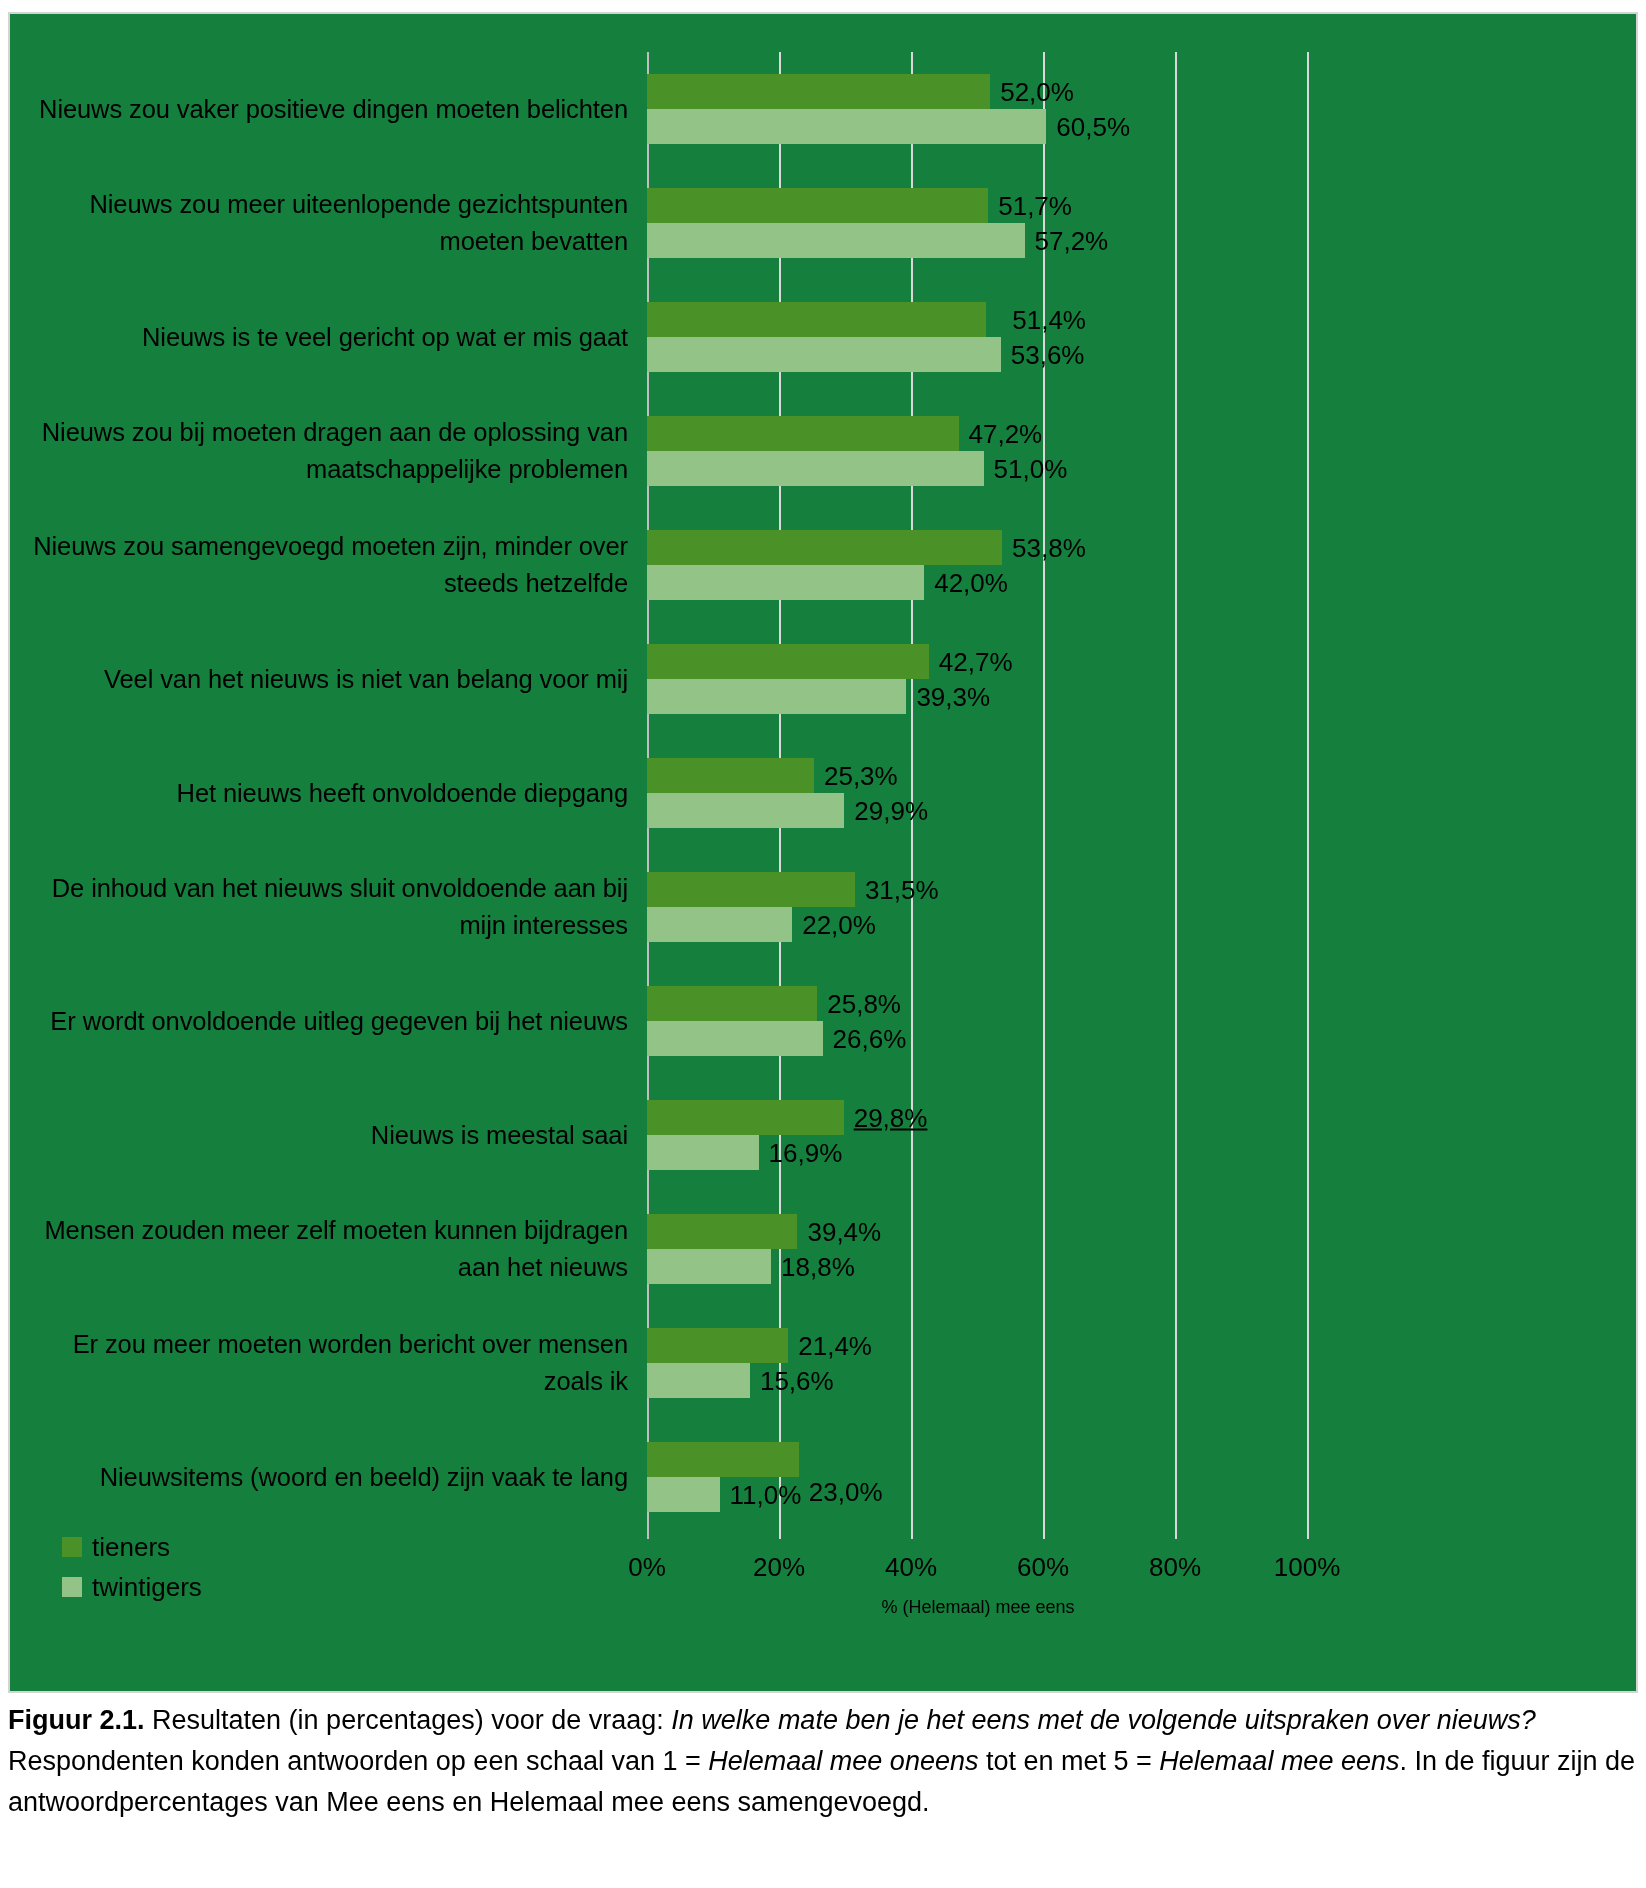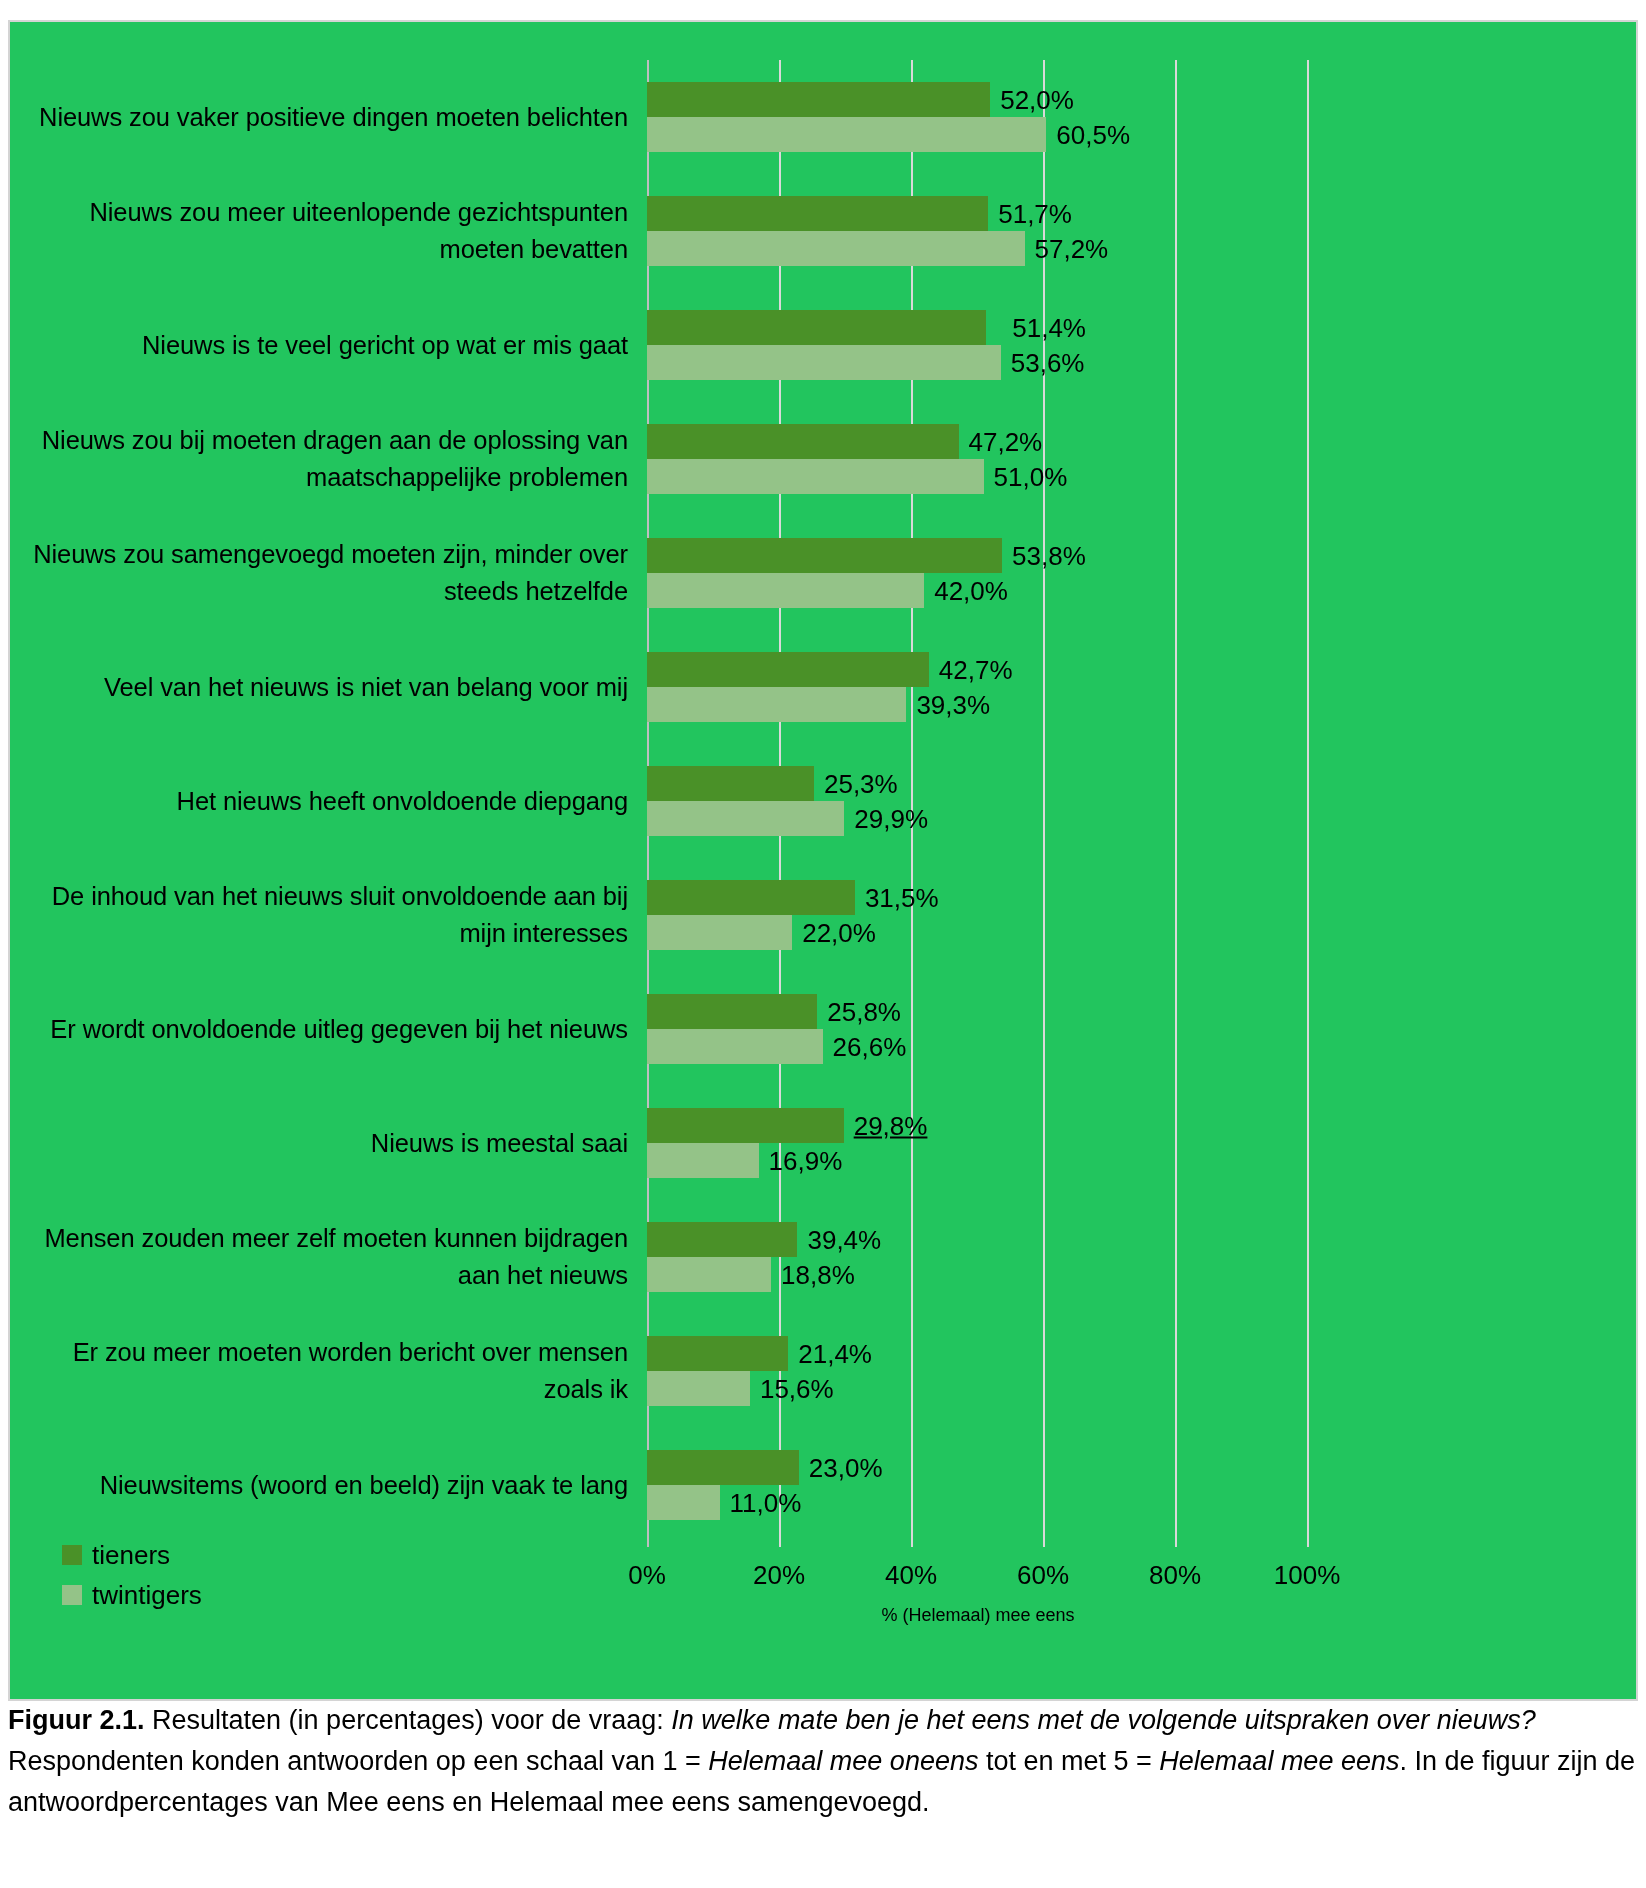--- a/index.html
+++ b/index.html
@@ -19,26 +19,26 @@
     position: relative;
     width: 1646px;
     height: 1888px;
     box-sizing: border-box;
   }
 
   
   #figure-box {
     position: absolute;
     left: 8px;
-    top: 20px;
+    top: 12px;
     width: 1630px;
     height: 1681px;
     border: 2px solid #d4d4d4;
     box-sizing: border-box;
-    background: #22c55e;
+    background: #15803d;
   }
 
   
   #plot {
     position: absolute;
     left: 0;
     top: 0;
     width: 1626px;
     height: 1677px;
   }
@@ -321,21 +321,21 @@
               <div class="bar twen" style="width: 102.96px; background: rgb(148, 195, 136);"></div>
               <span class="bar-value" style="left: 112.96px;">15,6%</span>
             </div>
           </div>
         </div>
         <div class="row" style="top: 1406px;">
           <div class="cat-label">Nieuwsitems (woord en beeld) zijn vaak te lang</div>
           <div class="bars">
             <div class="bar-wrap">
               <div class="bar teen" style="width: 151.8px; background: rgb(74, 145, 40);"></div>
-              <span class="bar-value" style="left: 161.8px;">23,0%</span>
+              <span class="bar-value" style="left: 161.8px; margin-top: 32px;">23,0%</span>
             </div>
             <div class="bar-wrap">
               <div class="bar twen" style="width: 72.6px; background: rgb(148, 195, 136);"></div>
               <span class="bar-value" style="left: 82.6px;">11,0%</span>
             </div>
           </div>
         </div>
         <div class="xtick" style="left: 637px;">0%</div>
         <div class="xtick" style="left: 769px;">20%</div>
         <div class="xtick" style="left: 901px;">40%</div>

